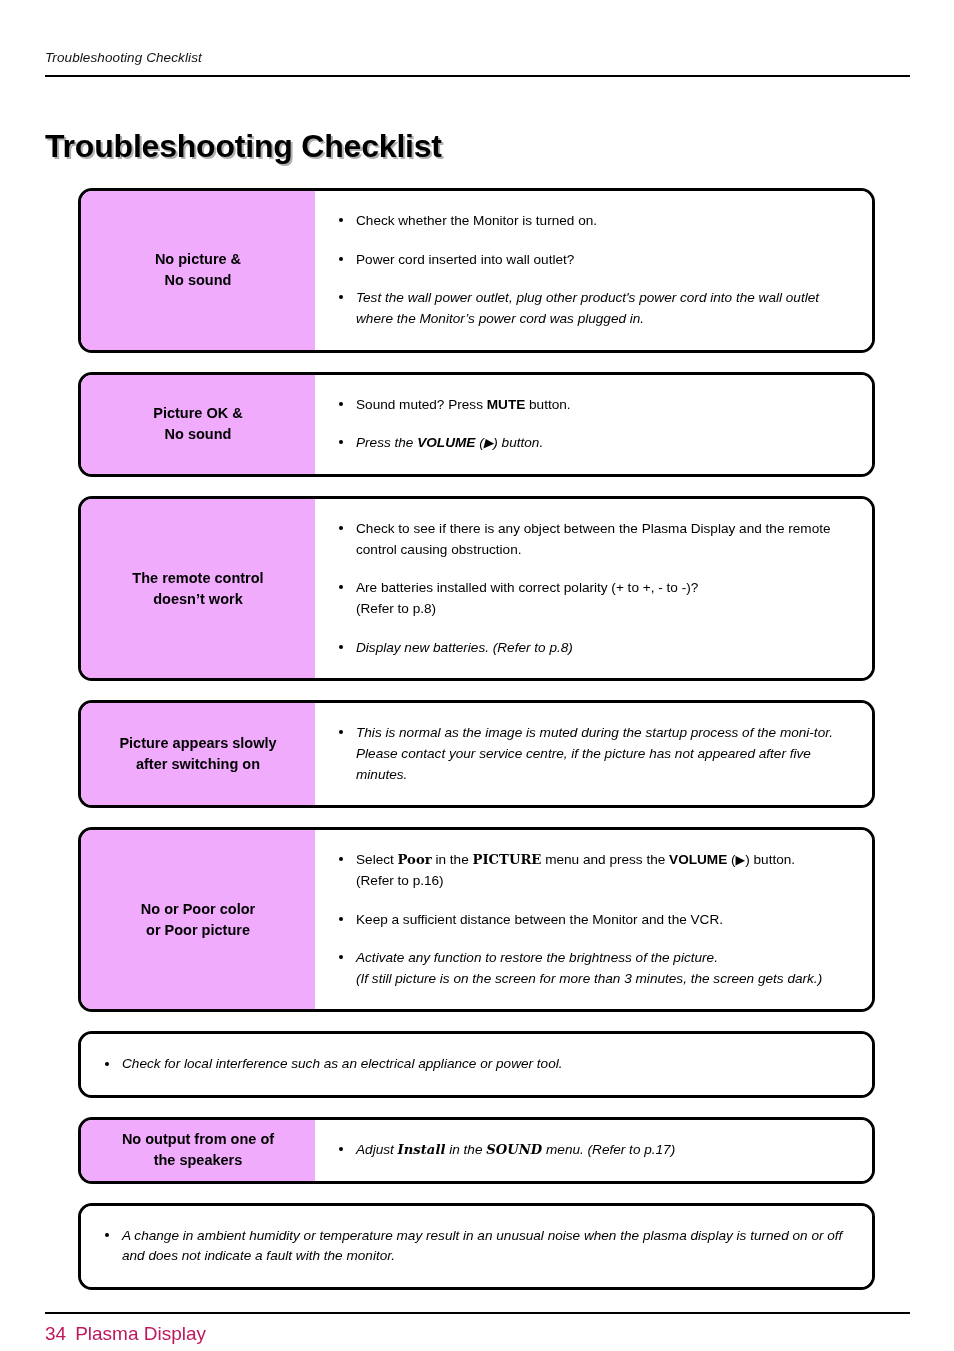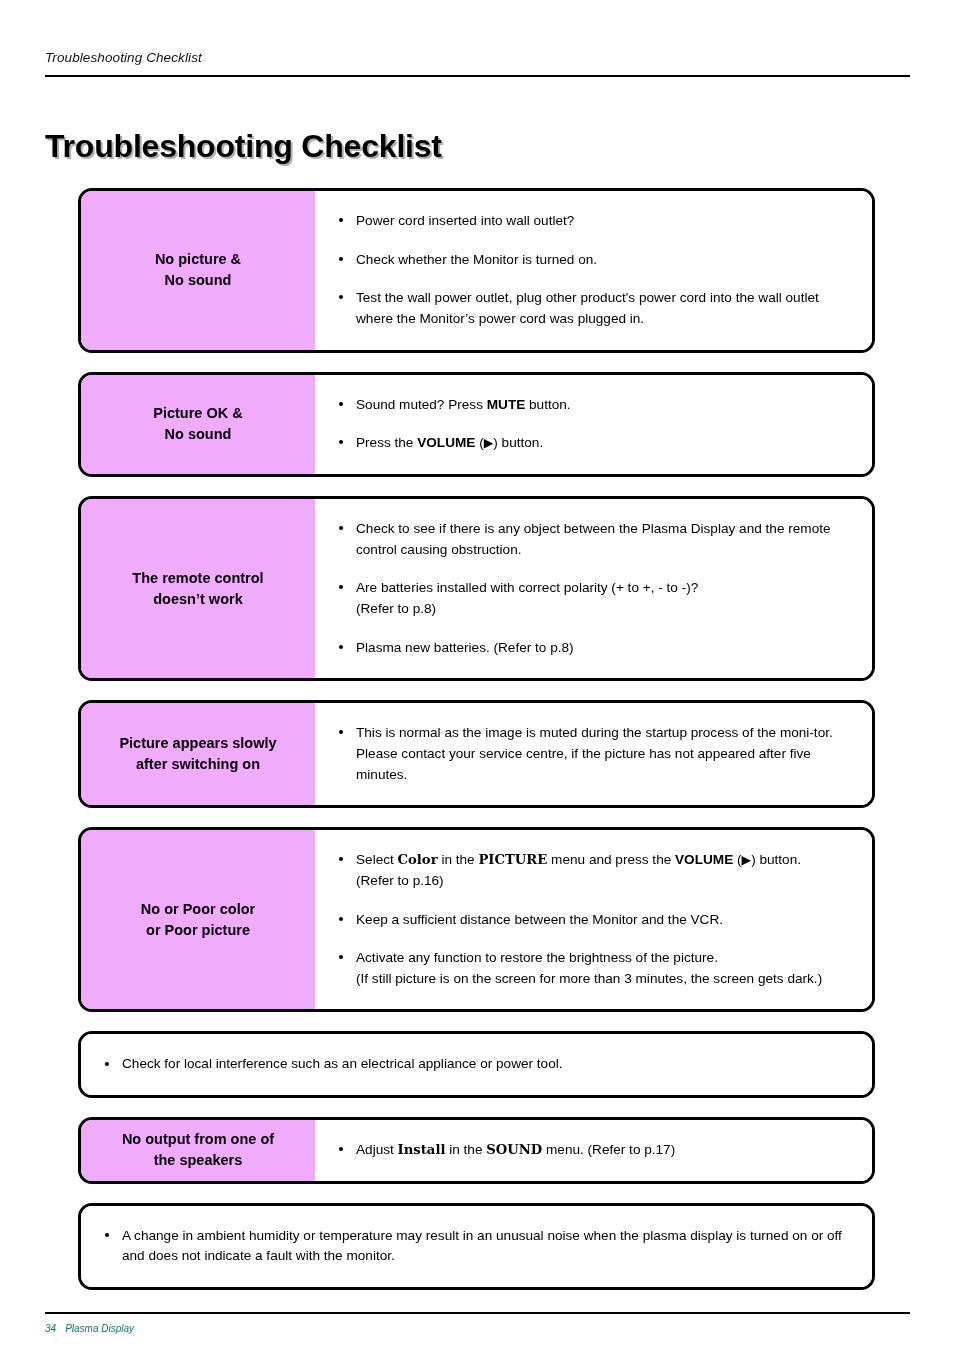--- a/index.html
+++ b/index.html
@@ -102,21 +102,21 @@
   }
 
   .bullet {
     position: relative;
     padding-left: 19px;
     font-size: 13.6px;
     line-height: 1.52;
     margin: 9px 0;
   }
   .bullet:first-child { margin-top: 6px; }
-  .bullet:last-child  { margin-bottom: 6px; }
+  .bullet:last-child  { margin-bottom: 6px; font-style: italic; }
 
   .bullet > .dot {
     position: absolute;
     left: 2px;
     top: 0.52em;
     width: 4px;
     height: 4px;
     border-radius: 50%;
     background: #000000;
   }
@@ -140,71 +140,70 @@
     left: 45px;
     top: 1300px;
     width: 865px;
     height: 2px;
     background: #000000;
   }
   .footer-text {
     position: absolute;
     left: 45px;
     top: 1311px;
-    font-size: 10px;
-    font-style: italic;
-    color: #0f766e;
+    font-size: 19px;
+    color: #be185d;
   }
   .footer-text .pageno { margin-right: 9px; }
 </style>
 </head>
 <body>
 
 <div class="page">
 
   <div class="running-header">Troubleshooting Checklist</div>
 
   <div class="header-rule"></div>
 
   <h1 class="page-title">Troubleshooting Checklist</h1>
 
   <div class="checklist">
       <div class="row">
         <div class="row-label">No picture &amp;<br>No sound</div>
         <div class="row-body">
+          <div class="bullet"><span class="dot"></span><span>Check whether the Monitor is turned on.</span></div>
           <div class="bullet"><span class="dot"></span><span>Power cord inserted into wall outlet?</span></div>
-          <div class="bullet"><span class="dot"></span><span>Check whether the Monitor is turned on.</span></div>
           <div class="bullet"><span class="dot"></span><span>Test the wall power outlet, plug other product's power cord into the wall outlet where the Monitor’s power cord was plugged in.</span></div>
         </div>
       </div>
       <div class="row">
         <div class="row-label">Picture OK &amp;<br>No sound</div>
         <div class="row-body">
           <div class="bullet"><span class="dot"></span><span>Sound muted? Press <b class="sans">MUTE</b> button.</span></div>
           <div class="bullet"><span class="dot"></span><span>Press the <b class="sans">VOLUME</b> (<span class="tri">▶</span>) button.</span></div>
         </div>
       </div>
       <div class="row">
         <div class="row-label">The remote control<br>doesn’t work</div>
         <div class="row-body">
           <div class="bullet"><span class="dot"></span><span>Check to see if there is any object between the Plasma Display and the remote control causing obstruction.</span></div>
           <div class="bullet"><span class="dot"></span><span>Are batteries installed with correct polarity (+ to +, - to -)?<span class="subline">(Refer to p.8)</span></span></div>
-          <div class="bullet"><span class="dot"></span><span>Plasma new batteries. (Refer to p.8)</span></div>
+          <div class="bullet"><span class="dot"></span><span>Display new batteries. (Refer to p.8)</span></div>
         </div>
       </div>
       <div class="row">
         <div class="row-label">Picture appears slowly<br>after switching on</div>
         <div class="row-body">
           <div class="bullet"><span class="dot"></span><span>This is normal as the image is muted during the startup process of the moni-tor. Please contact your service centre, if the picture has not appeared after five minutes.</span></div>
         </div>
       </div>
       <div class="row">
         <div class="row-label">No or Poor color<br>or Poor picture</div>
         <div class="row-body">
-          <div class="bullet"><span class="dot"></span><span>Select <b class="serif">Color</b> in the <b class="serif">PICTURE</b> menu and press the <b class="sans">VOLUME</b> (<span class="tri">▶</span>) button.<span class="subline">(Refer to p.16)</span></span></div>
+          <div class="bullet"><span class="dot"></span><span>Select <b class="serif">Poor</b> in the <b class="serif">PICTURE</b> menu and press the <b class="sans">VOLUME</b> (<span class="tri">▶</span>) button.<span class="subline">(Refer to p.16)</span></span></div>
           <div class="bullet"><span class="dot"></span><span>Keep a sufficient distance between the Monitor and the VCR.</span></div>
           <div class="bullet"><span class="dot"></span><span>Activate any function to restore the brightness of the picture.<span class="subline">(If still picture is on the screen for more than 3 minutes, the screen gets dark.)</span></span></div>
         </div>
       </div>
       <div class="row">
         <div class="row-body">
           <div class="bullet"><span class="dot"></span><span>Check for local interference such as an electrical appliance or power tool.</span></div>
         </div>
       </div>
       <div class="row">

